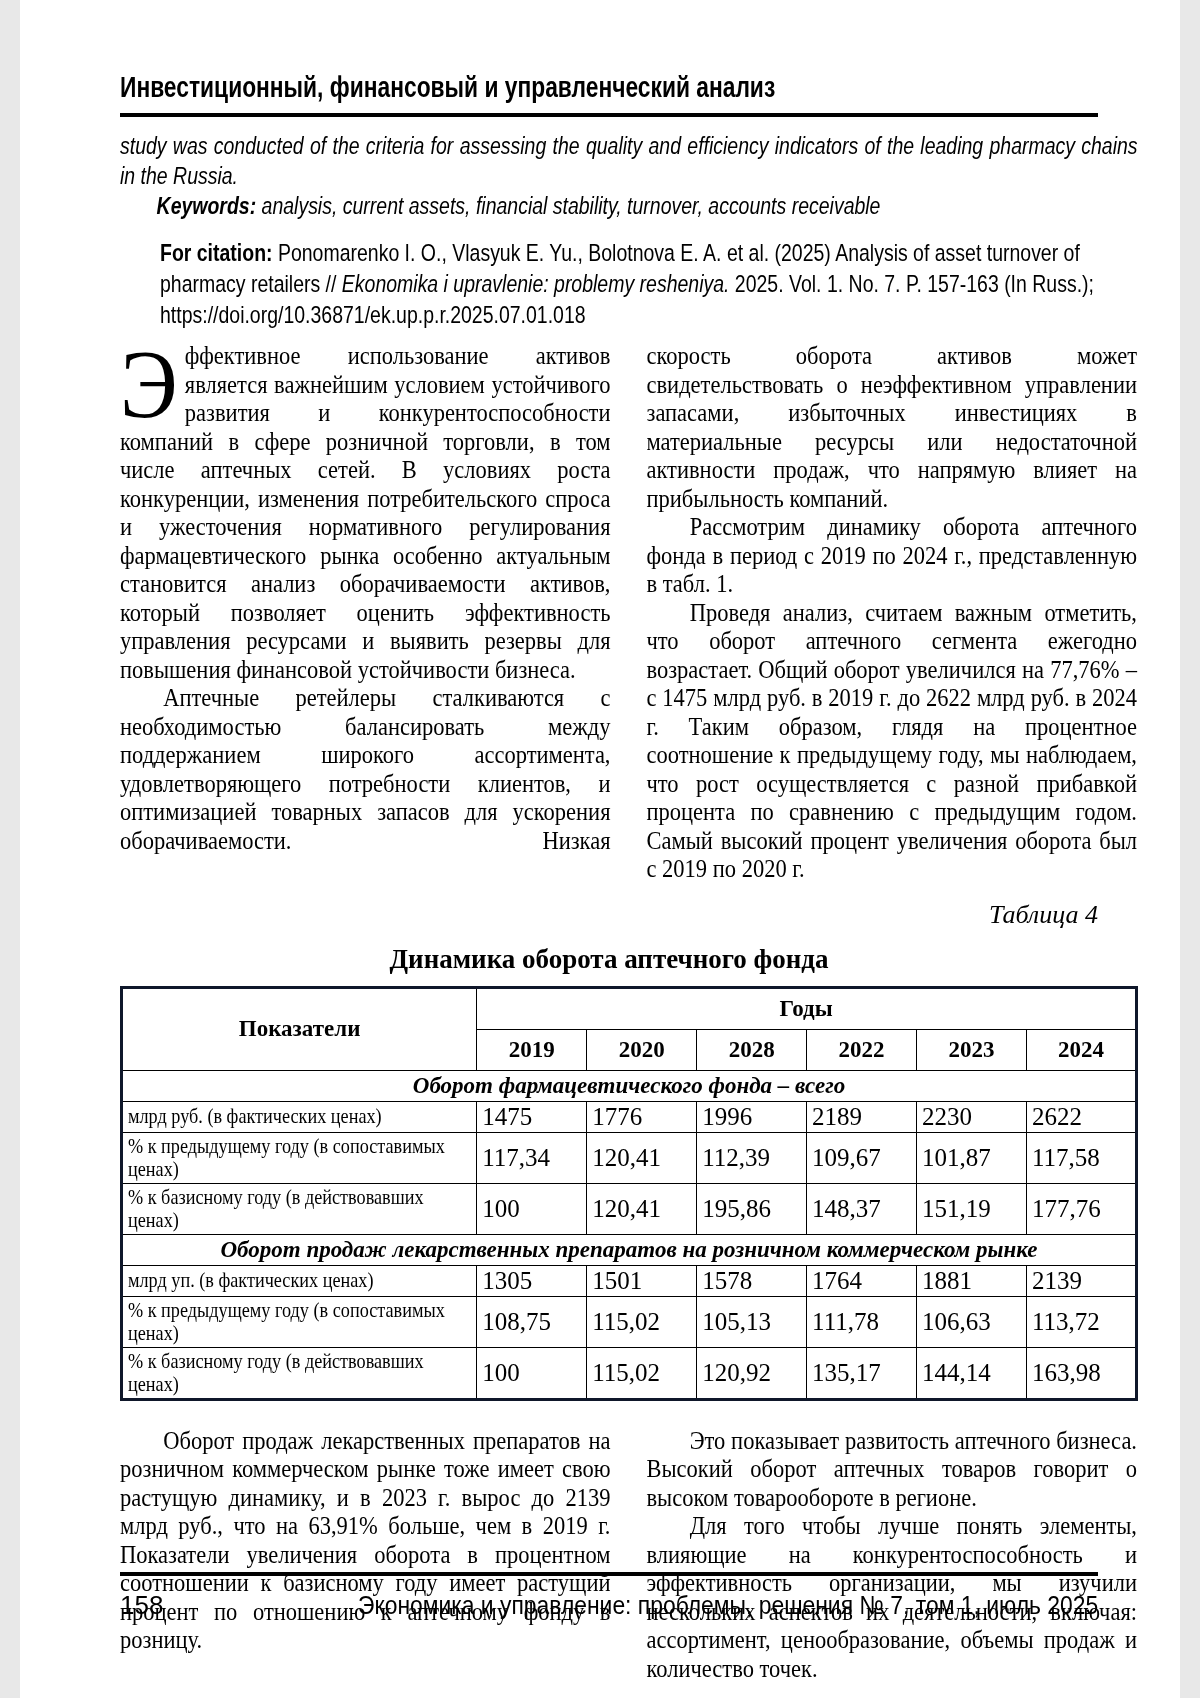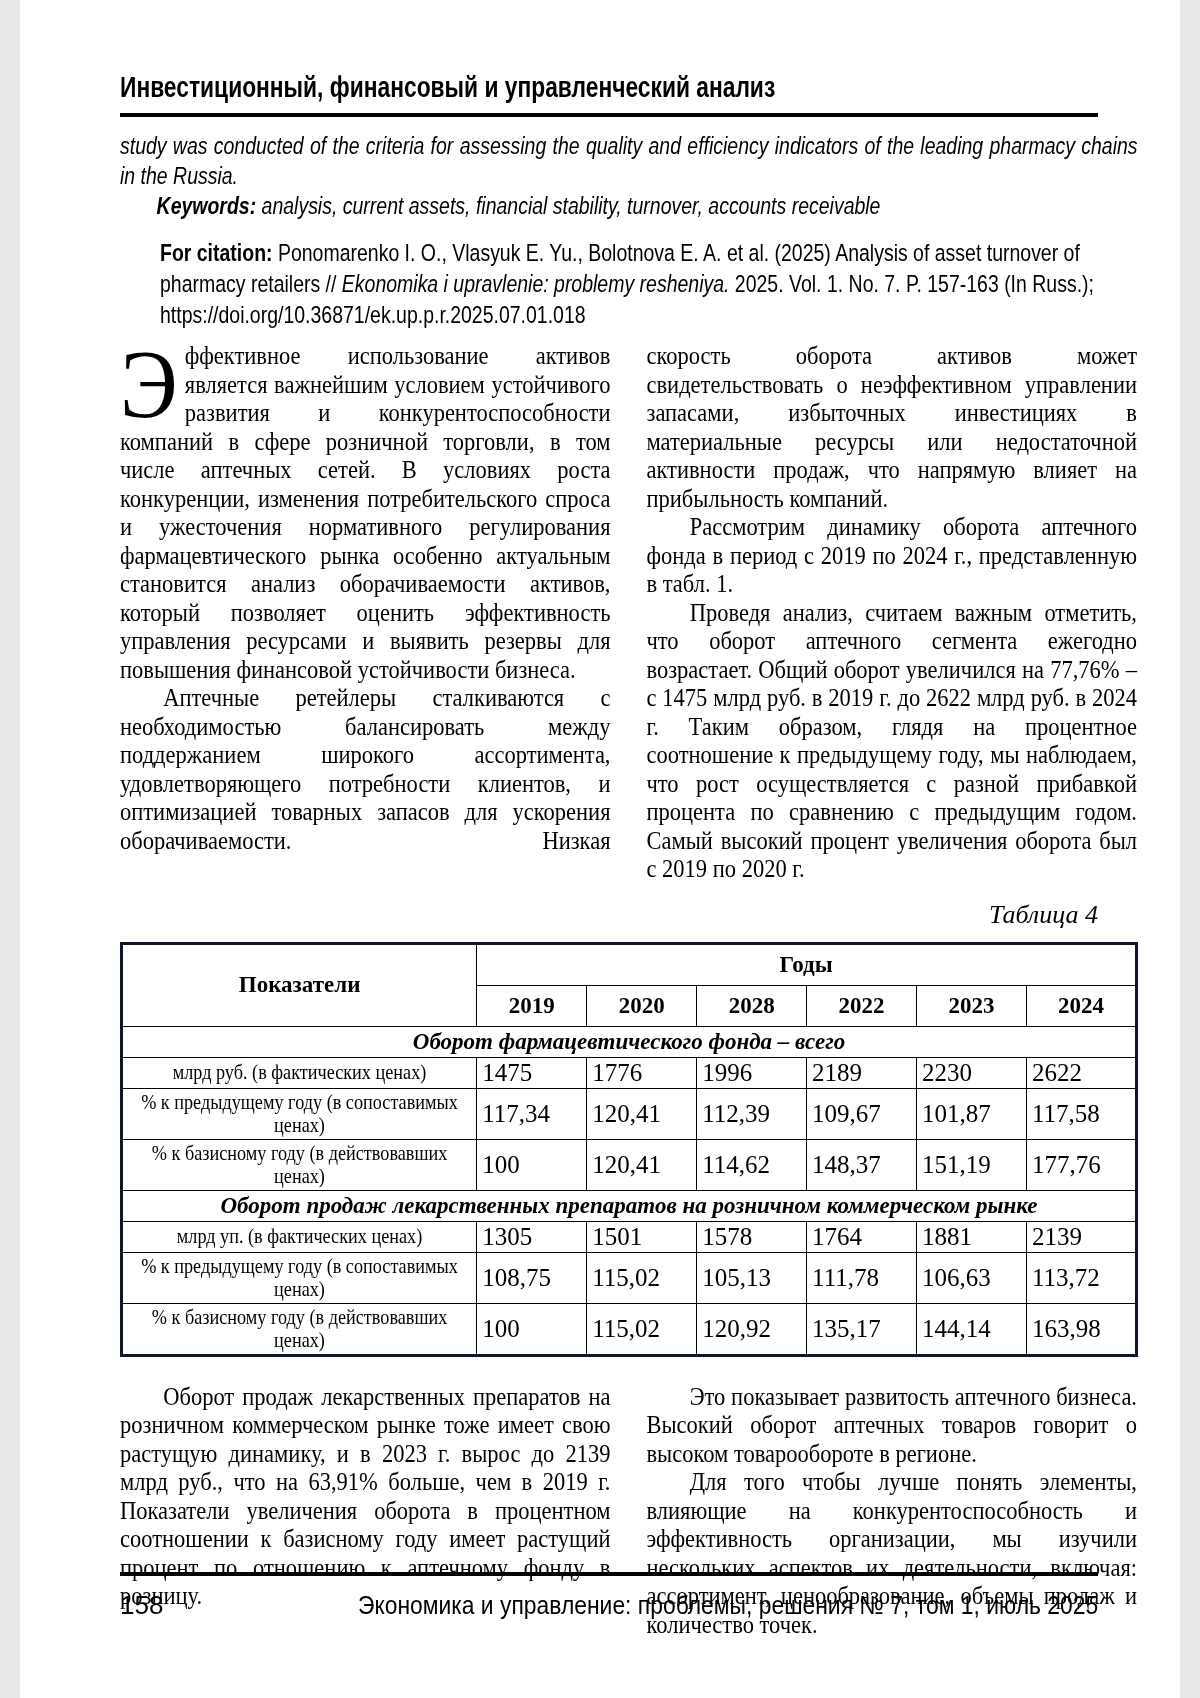--- a/index.html
+++ b/index.html
@@ -61,21 +61,21 @@
   .tbl-title   { margin-top:14px; text-align:center; font:700 27px/30px "Liberation Serif","DejaVu Serif",serif; }
   table.turnover {
     margin-top:12px; width:1018px; border-collapse:collapse;
     border:3px solid #0f172a; table-layout:fixed;
   }
   table.turnover th, table.turnover td { border:1.5px solid #000; padding:2px 5px; }
   col.c-label { width:35%; }
   col.c-year  { width:10.833%; }
   thead th { font-weight:700; font-size:23px; text-align:center; height:36px; }
   td.section { font:italic 700 23px/26px "Liberation Serif","DejaVu Serif",serif; text-align:center; padding:4px 5px; }
-  td.lbl { text-align:center; font-size:21.5px; line-height:23px; padding:3px 2px 3px 7px; vertical-align:middle; }
+  td.lbl { text-align:left; font-size:21.5px; line-height:23px; padding:3px 2px 3px 7px; vertical-align:middle; }
   td.lbl .sq { display:inline-block; width:118%; transform:scaleX(0.847); transform-origin:0 0; }
   td.num { font-size:25px; line-height:26px; vertical-align:middle; }
 
   
   .footer-rule {
     position:absolute; left:100px; right:82px; top:1572px;
     border-top:4px solid #000;
   }
   .footer-row {
     position:absolute; left:100px; right:82px; top:1590px;
@@ -105,20 +105,21 @@
       <p class="indent fill-last">Аптечные ретейлеры сталкиваются с необходимостью балансировать между поддержанием широкого ассортимента, удовлетворяющего потребности клиентов, и оптимизацией товарных запасов для ускорения оборачиваемости. Низкая</p>
     </div>
     <div class="col">
       <p>скорость оборота активов может свидетельствовать о неэффективном управлении запасами, избыточных инвестициях в материальные ресурсы или недостаточной активности продаж, что напрямую влияет на прибыльность компаний.</p>
       <p class="indent">Рассмотрим динамику оборота аптечного фонда в период с 2019 по 2024 г., представленную в табл. 1.</p>
       <p class="indent">Проведя анализ, считаем важным отметить, что оборот аптечного сегмента ежегодно возрастает. Общий оборот увеличился на 77,76% – с 1475 млрд руб. в 2019 г. до 2622 млрд руб. в 2024 г. Таким образом, глядя на процентное соотношение к предыдущему году, мы наблюдаем, что рост осуществляется с разной прибавкой процента по сравнению с предыдущим годом. Самый высокий процент увеличения оборота был с 2019 по 2020 г.</p>
     </div>
   </div>
 
   <div class="tbl-caption">Таблица 4</div>
+  <div class="tbl-title">Динамика оборота аптечного фонда</div>
 
   <table class="turnover">
     <colgroup>
       <col class="c-label">
         <col class="c-year">
         <col class="c-year">
         <col class="c-year">
         <col class="c-year">
         <col class="c-year">
         <col class="c-year">
@@ -156,21 +157,21 @@
         <td class="num">120,41</td>
         <td class="num">112,39</td>
         <td class="num">109,67</td>
         <td class="num">101,87</td>
         <td class="num">117,58</td>
       </tr>
       <tr>
         <td class="lbl"><span class="sq">% к базисному году (в действовавших ценах)</span></td>
         <td class="num">100</td>
         <td class="num">120,41</td>
-        <td class="num">114,62</td>
+        <td class="num">195,86</td>
         <td class="num">148,37</td>
         <td class="num">151,19</td>
         <td class="num">177,76</td>
       </tr>
       <tr>
         <td class="section" colspan="7">Оборот продаж лекарственных препаратов на розничном коммерческом рынке</td>
       </tr>
       <tr>
         <td class="lbl"><span class="sq">млрд уп. (в фактических ценах)</span></td>
         <td class="num">1305</td>

